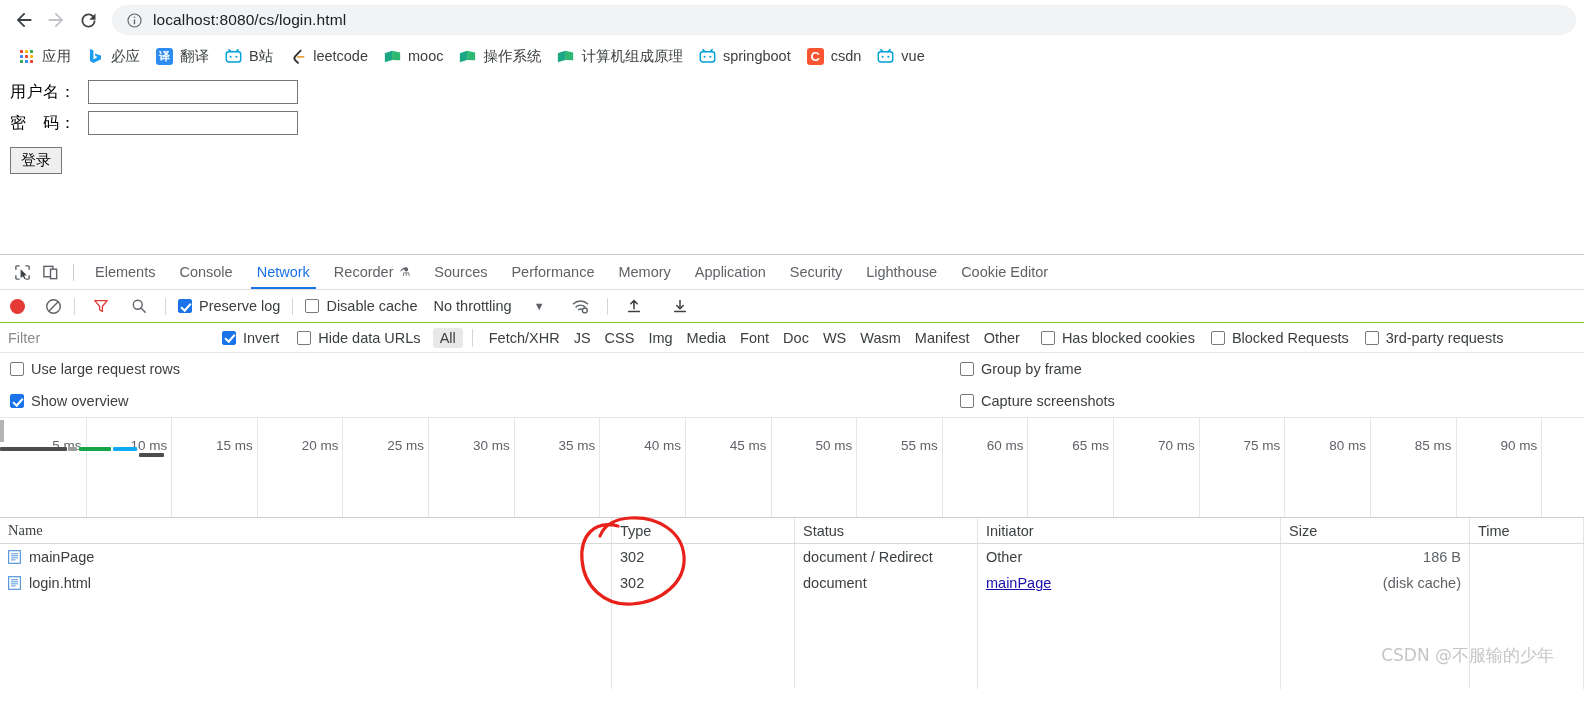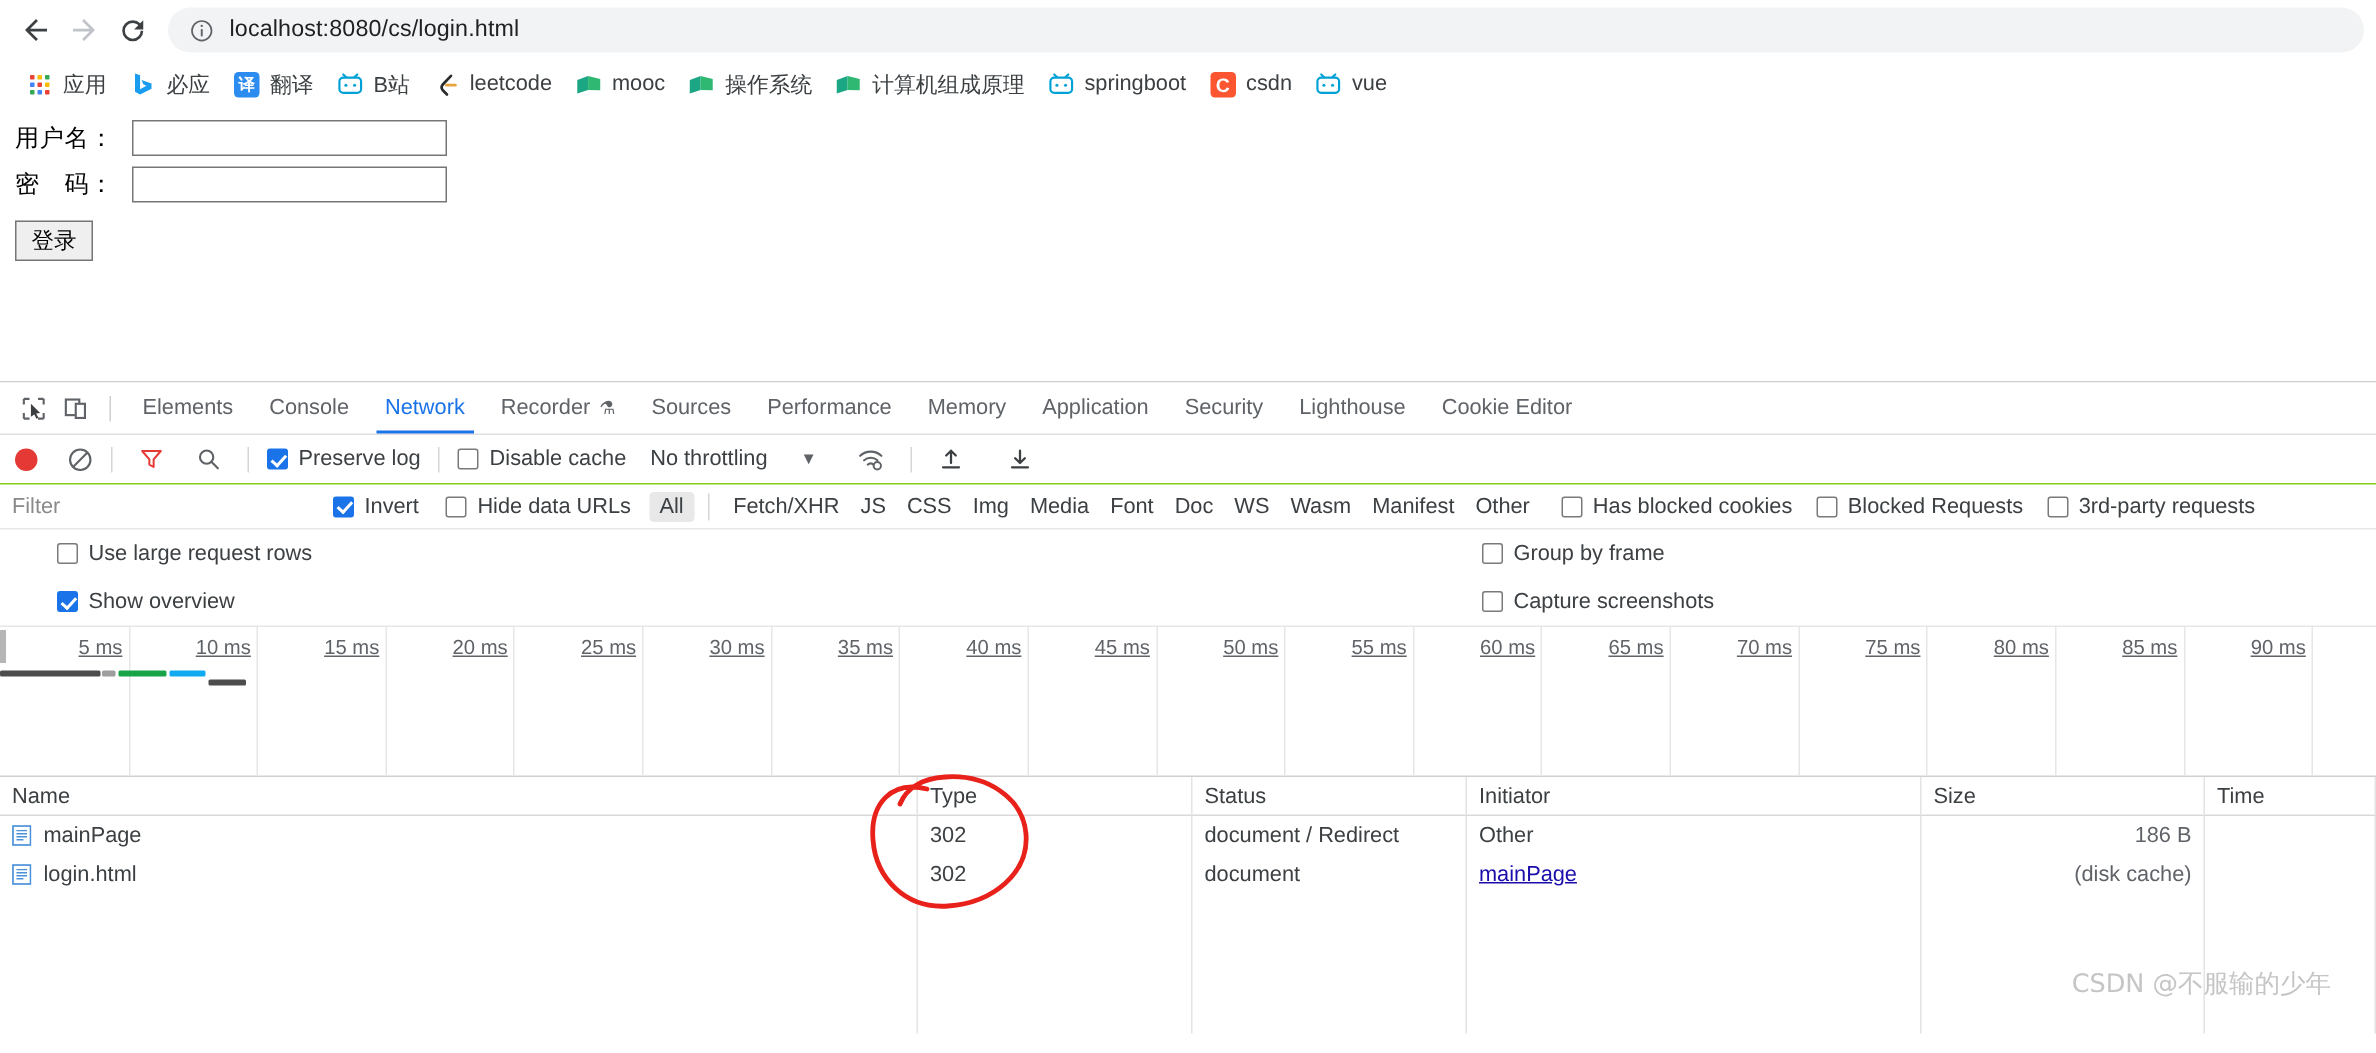--- a/index.html
+++ b/index.html
@@ -219,44 +219,42 @@
   .opts {
     padding: 0;
     border-bottom: 1px solid #e7e7e7;
   }
   .opt-row {
     height: 32px;
     display: flex;
     align-items: center;
     padding-left: 10px;
     position: relative;
-    margin-left: 28px;
   }
   .opt-right { position: absolute; left: 960px; display: flex; align-items: center; }
 
   
   .overview {
     height: 100px;
     position: relative;
     border-bottom: 1px solid #cfcfcf;
     background: #fff;
     overflow: hidden;
   }
   .ov-tick {
     position: absolute;
     top: 0; bottom: 0;
     border-left: 1px solid #e6e6e6;
   }
   .ov-tick span {
     position: absolute;
-    right: 5px; top: 6px;
+    right: 5px; top: 20px;
     font-size: 13.5px;
     color: #5f6368;
     white-space: nowrap;
-    text-decoration: underline;
   }
   .ov-handle {
     position: absolute;
     left: 0; top: 2px;
     width: 4px; height: 22px;
     background: #b5b5b5;
   }
   .bar { position: absolute; height: 4px; border-radius: 1px; }
 
   
@@ -674,21 +672,21 @@
       </div>
       <div class="bar" style="left: 0px; width: 66.7849px; top: 29px; background: rgb(77, 77, 77);"></div>
       <div class="bar" style="left: 68.4973px; width: 8.56216px; top: 29px; background: rgb(158, 158, 158);"></div>
       <div class="bar" style="left: 78.7719px; width: 32.5362px; top: 29px; background: rgb(23, 164, 73);"></div>
       <div class="bar" style="left: 113.021px; width: 23.9741px; top: 29px; background: rgb(16, 170, 240);"></div>
       <div class="bar" style="left: 138.707px; width: 25.6865px; top: 35px; background: rgb(77, 77, 77);"></div>
     </div>
 
   <div class="req-table">
     <div class="req-head" id="req-head">
-        <div class="cell head" style="width: 612px;">Name</div>
+        <div class="cell head" style="width: 612px; font-family: Liberation Serif, serif;">Name</div>
         <div class="cell head" style="width: 183px;">Type</div>
         <div class="cell head" style="width: 183px;">Status</div>
         <div class="cell head" style="width: 303px;">Initiator</div>
         <div class="cell head" style="width: 189px;">Size</div>
         <div class="cell head" style="width: 114px;">Time</div>
       </div>
     <div id="req-body">
         <div class="req-row">
           <div class="cell" style="width: 612px;">
             <span class="doc-ico">

